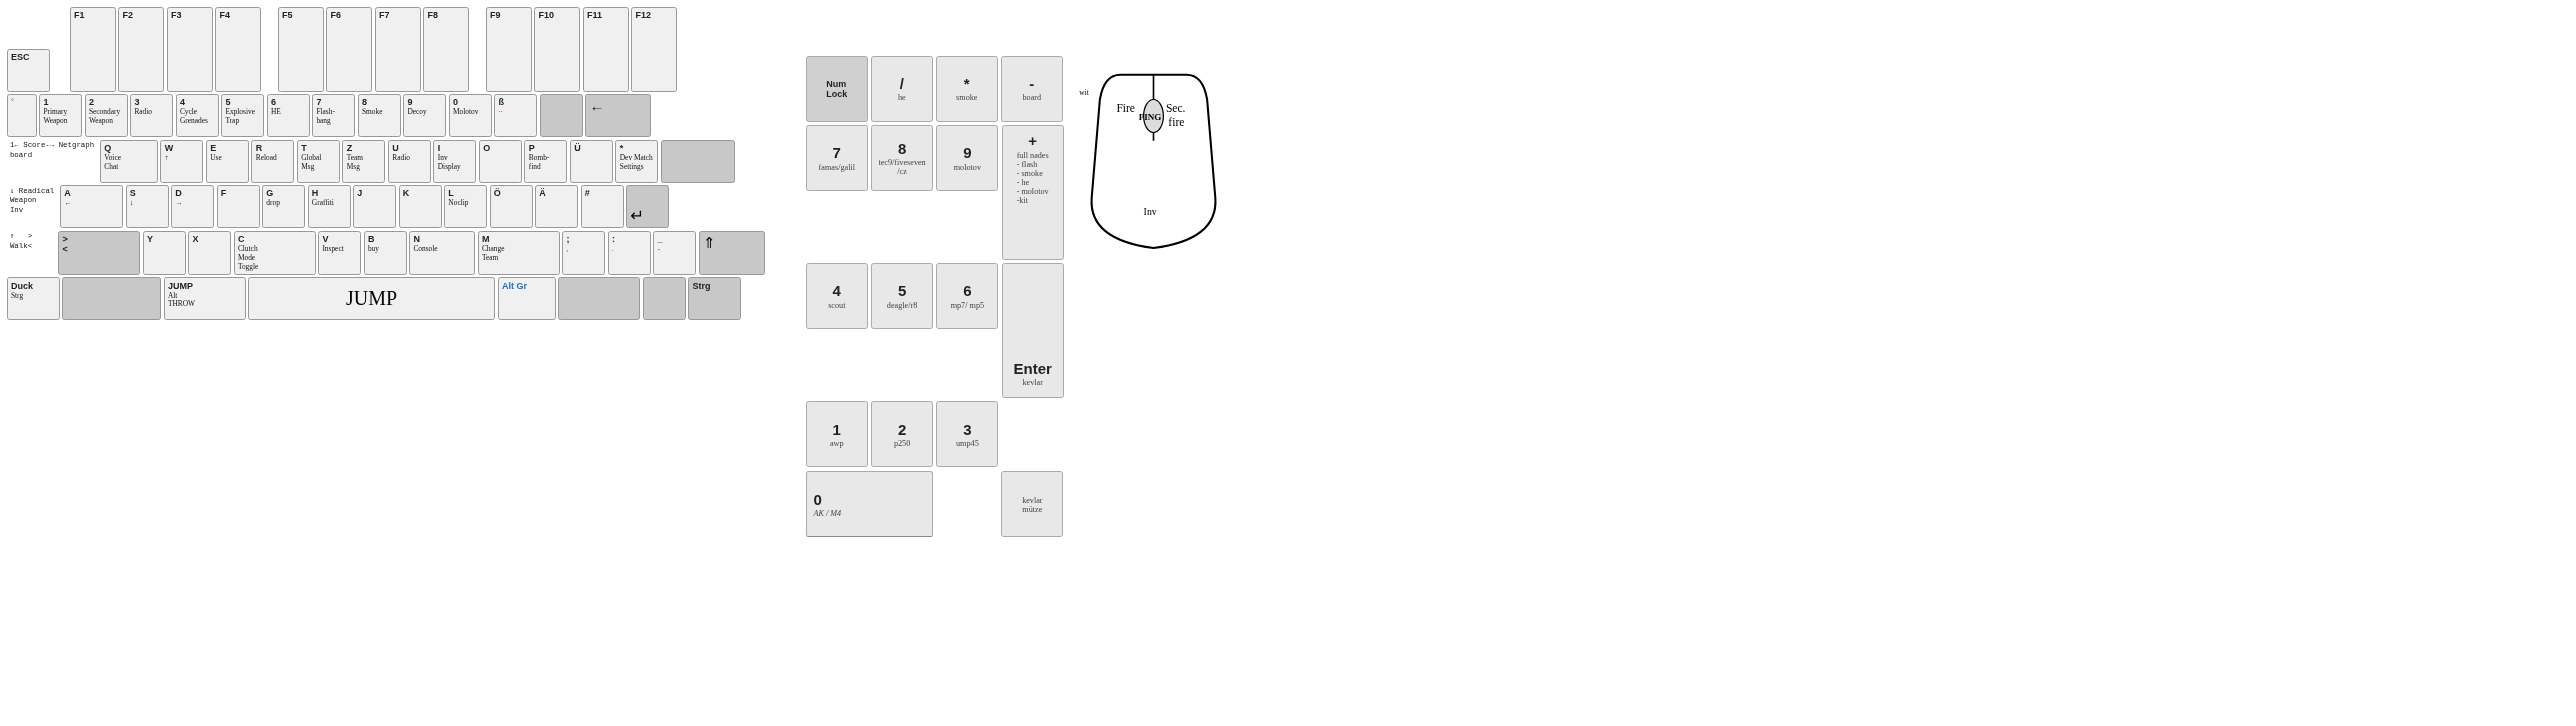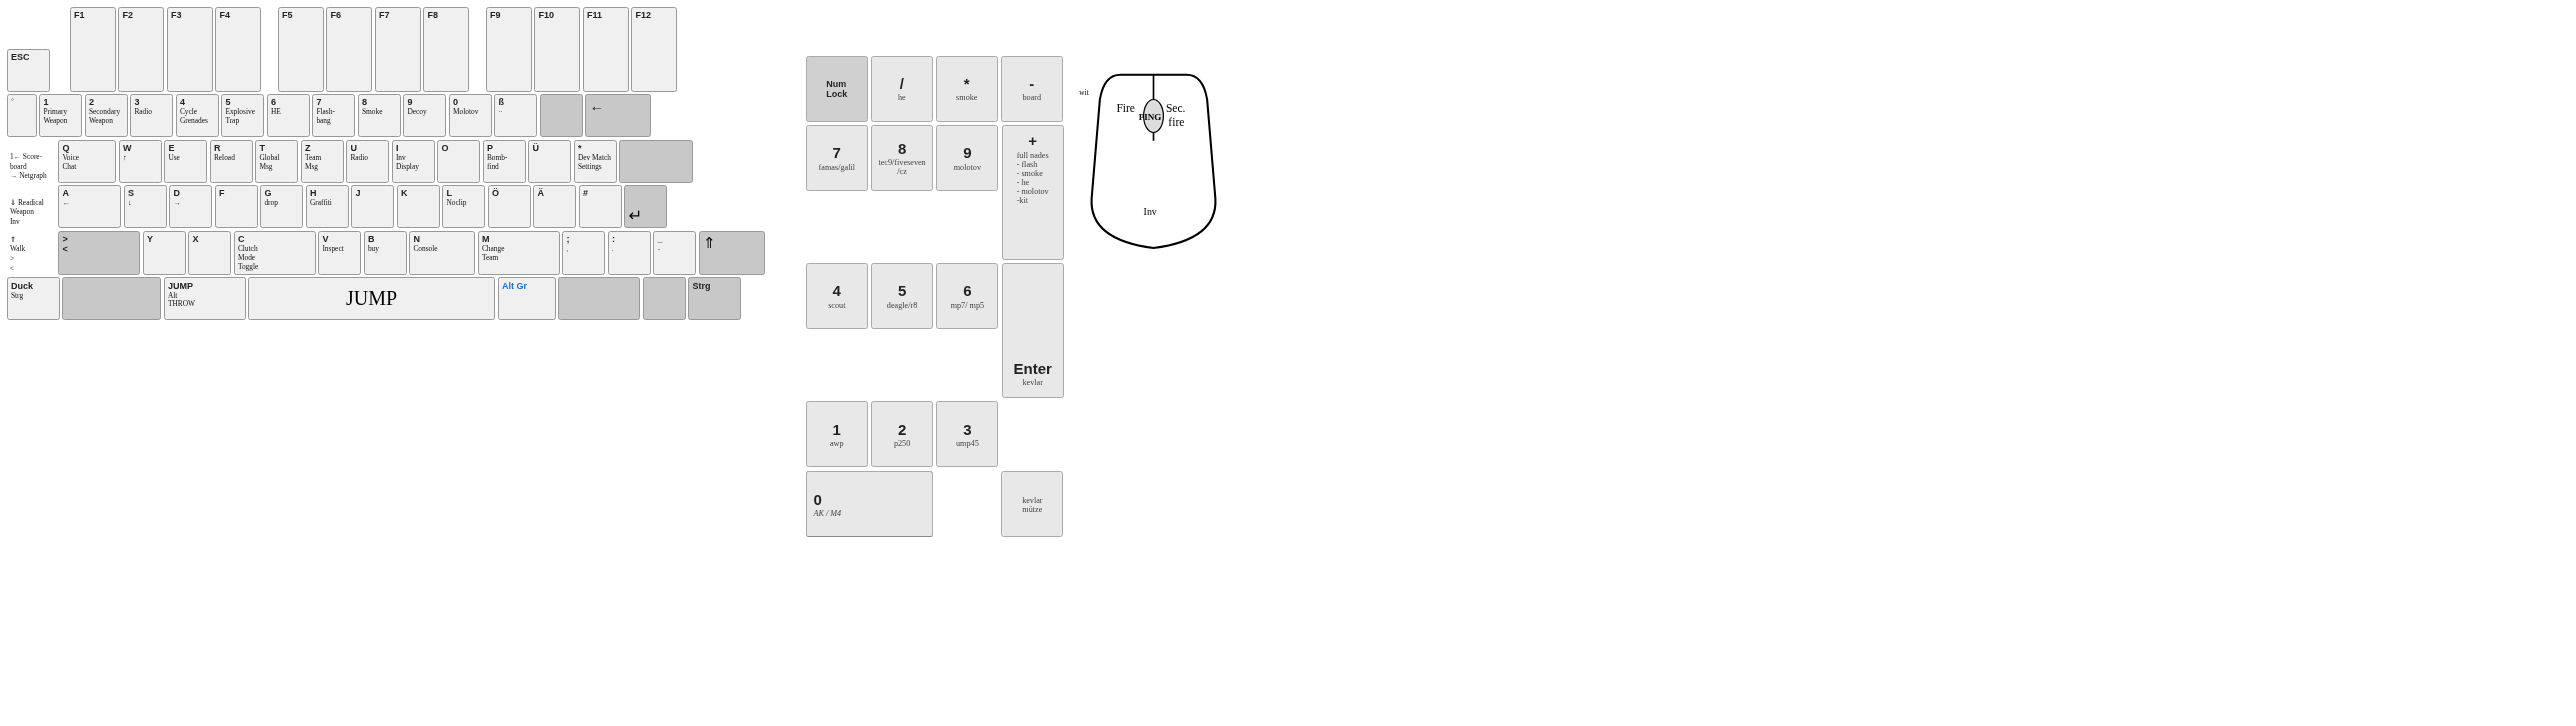--- a/index.html
+++ b/index.html
@@ -168,27 +168,26 @@
       padding-top: 25px;
     }
 
     
     .key.f-key { min-width: 46px; }
     .key.small { min-width: 30px; }
     .key.esc-key { min-width: 43px; margin-top: 42px; }
 
     .key-left-label {
       display: flex;
-      flex-direction: column;
-      justify-content: flex-end;
+      justify-content: flex-start;
       align-items: flex-start;
       min-width: 49px;
       min-height: 43px;
       padding: 1.6px 3.3px;
-      font-family: Liberation Serif, serif;
+      font-family: Liberation Mono, monospace;
       font-size: 7.4px;
       color: #111;
       line-height: 1.3;
     }
   </style>
 </head>
 <body>
 
 <div class="keyboard-section">
 

